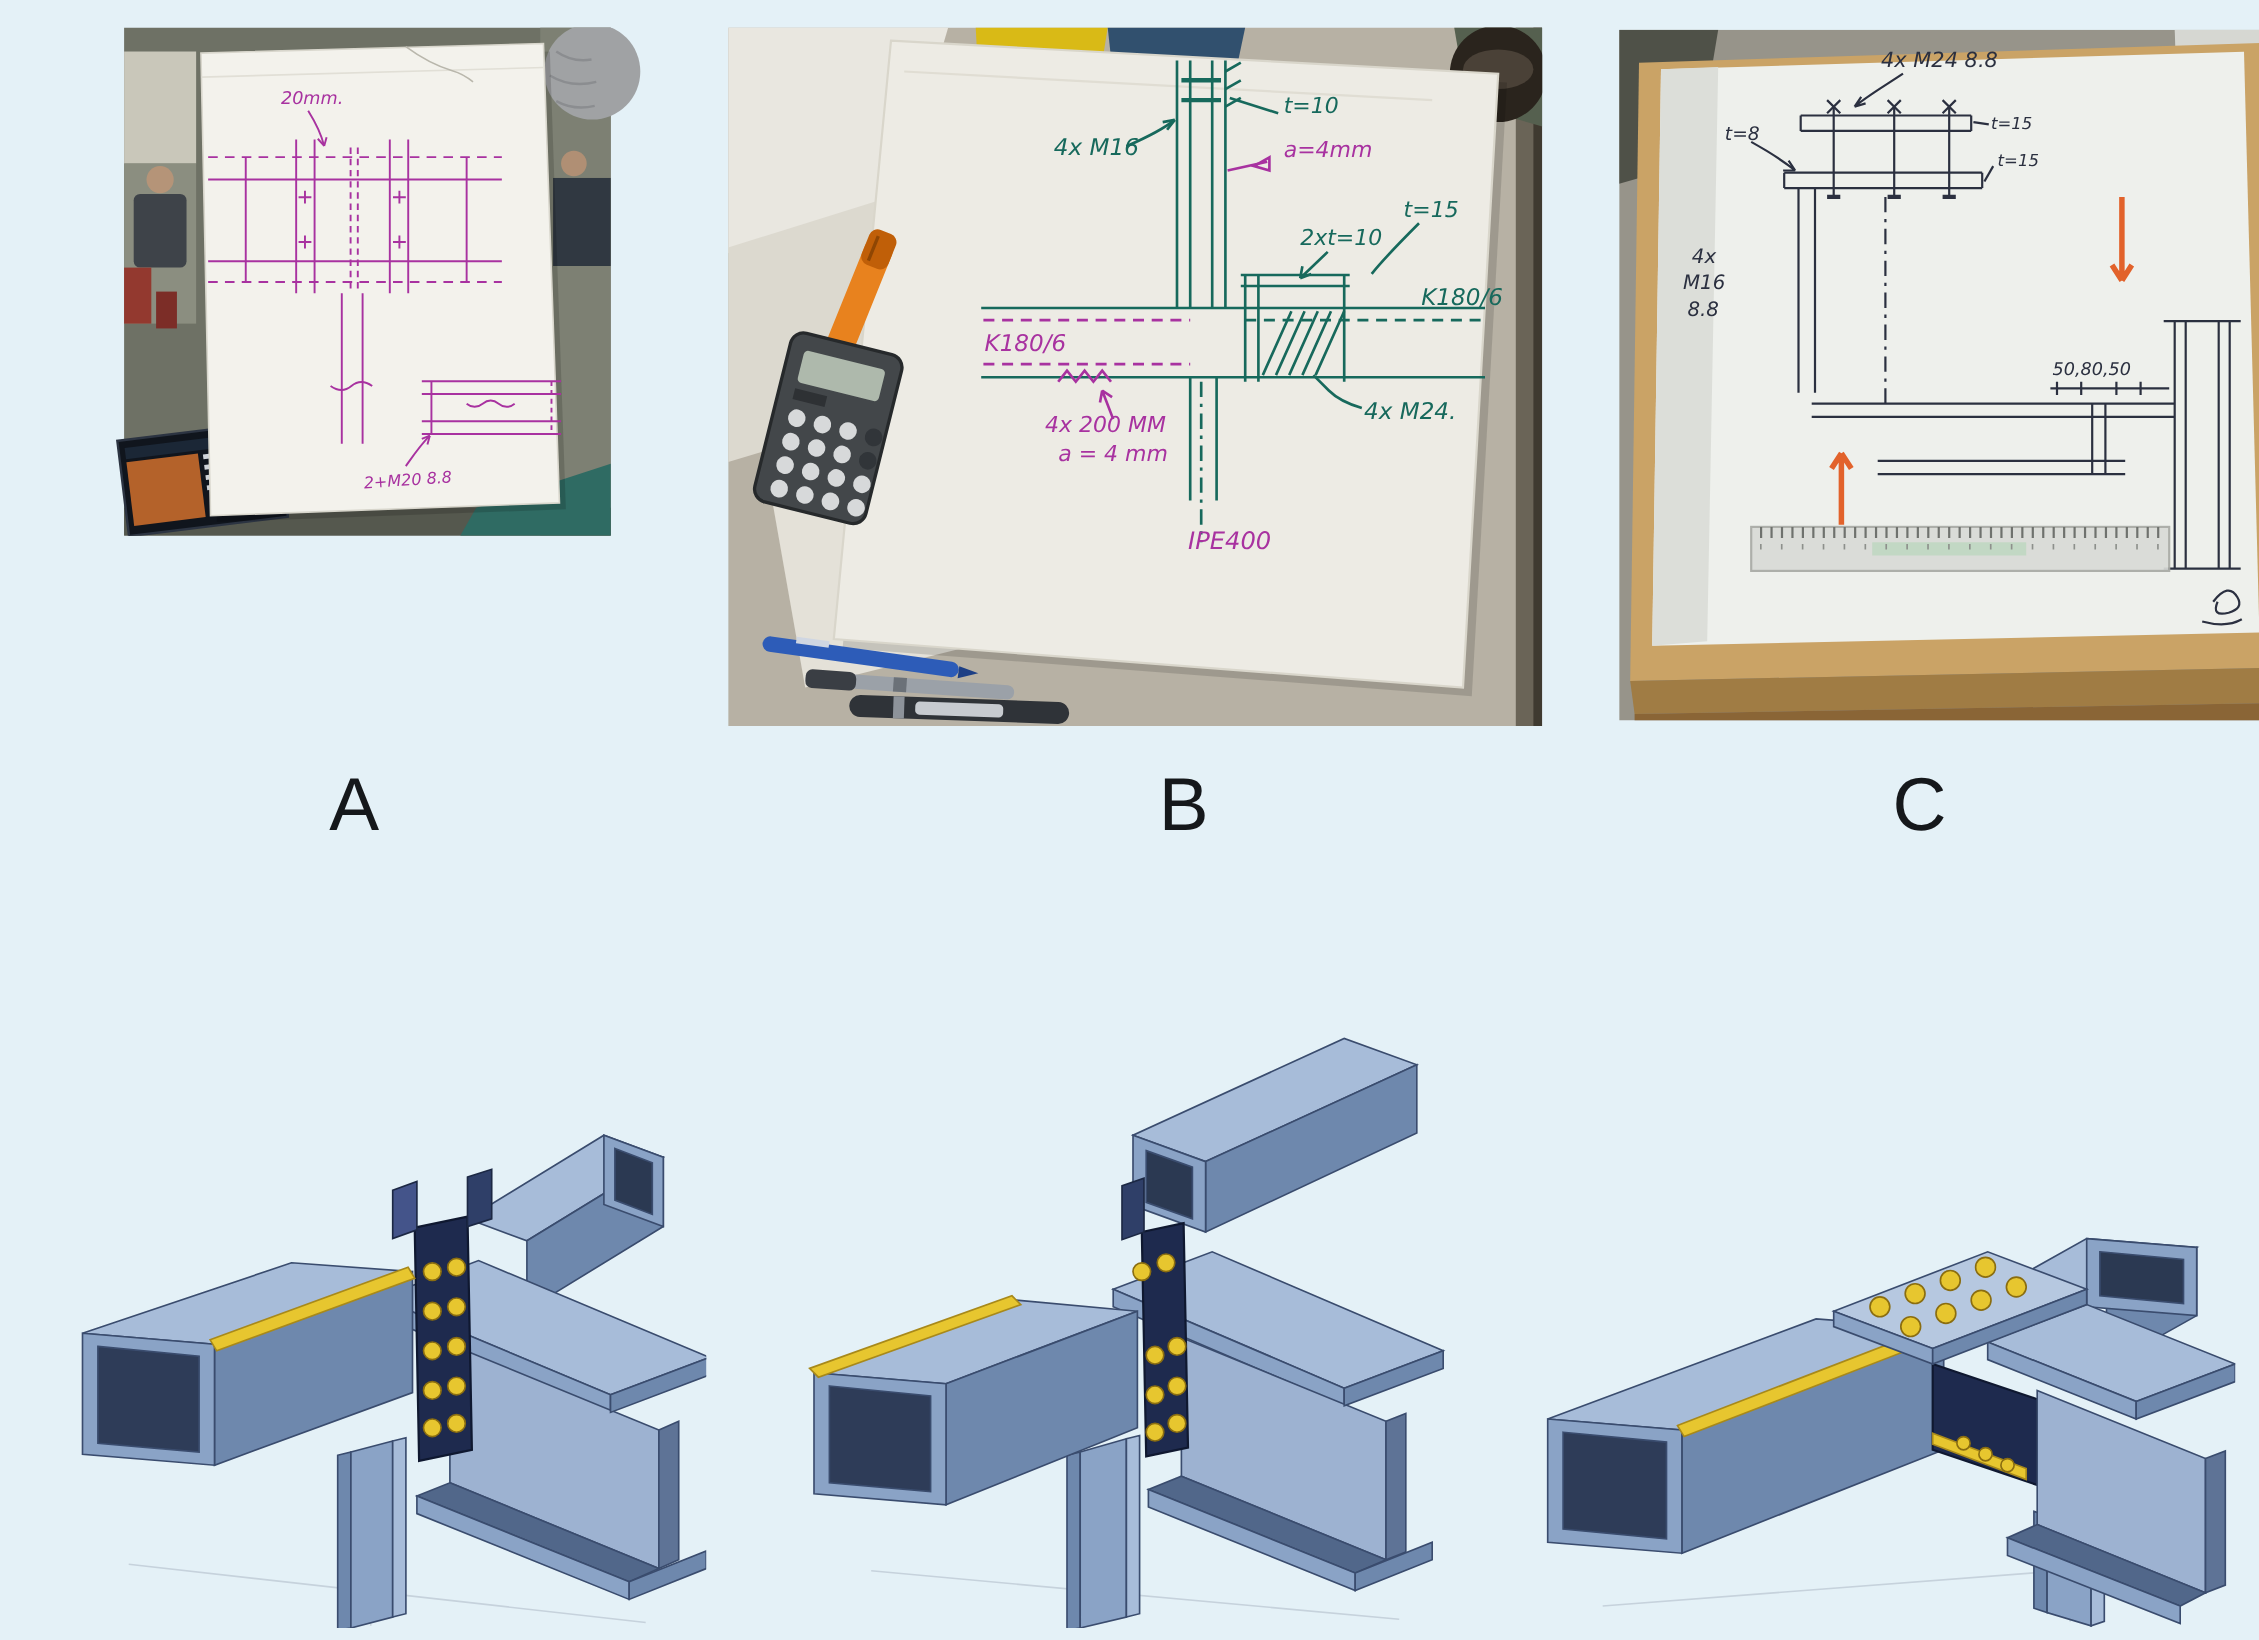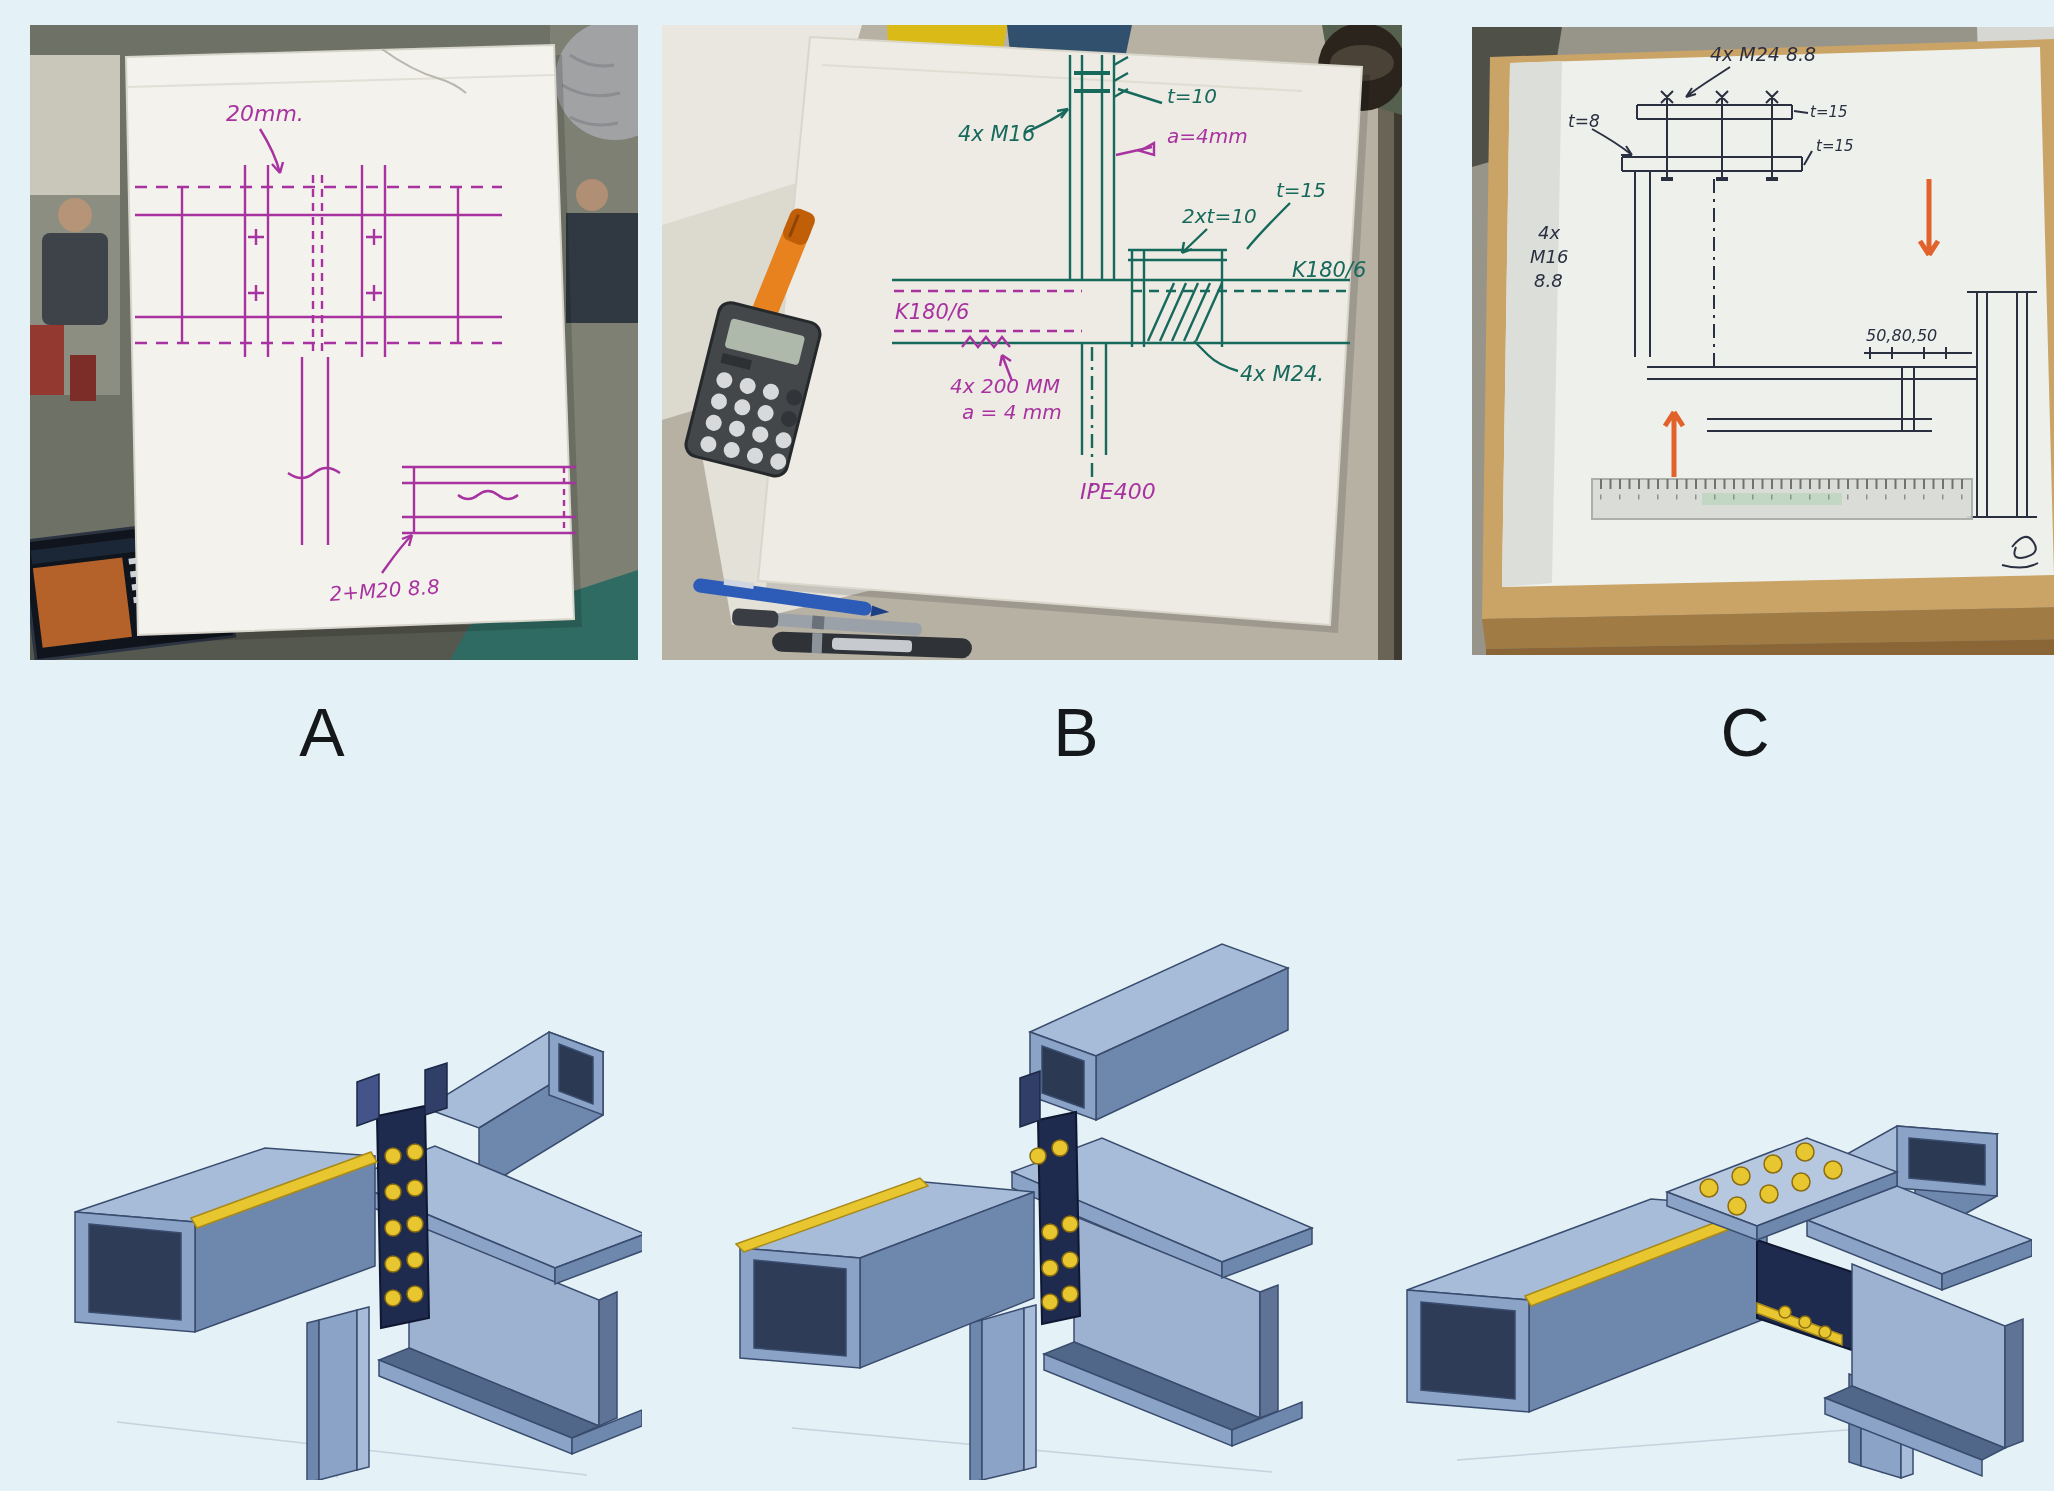--- a/index.html
+++ b/index.html
@@ -14,21 +14,21 @@
   .photo svg,.render svg{display:block;width:100%;height:100%;}
   .fig-label{
     position:absolute;
     top:698px;
     transform:translateX(-50%);
     font-family:"Liberation Sans",sans-serif;
     font-size:68px;
     color:#15181b;
     line-height:1;
   }
-  #photo-a{left:30px;top:25px;width:608px;height:635px;border-radius:32px;}
+  #photo-a{left:30px;top:25px;width:608px;height:462px;border-radius:32px;}
   #photo-b{left:662px;top:25px;width:740px;height:635px;}
   #photo-c{left:1472px;top:27px;width:622px;height:628px;}
   #render-a{left:27px;top:820px;width:615px;height:660px;}
   #render-b{left:682px;top:820px;width:642px;height:660px;}
   #render-c{left:1337px;top:820px;width:695px;height:660px;}
   text.hand{font-style:italic;}
 </style>
 </head>
 <body>
 

